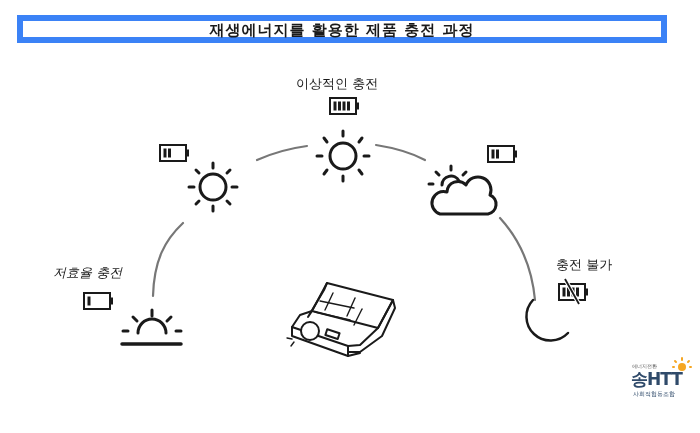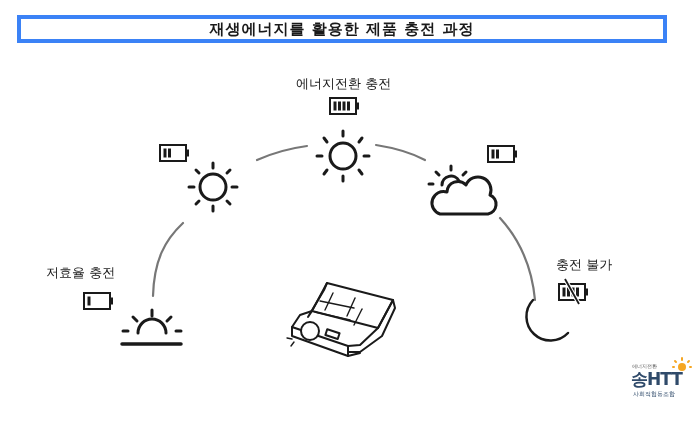--- a/index.html
+++ b/index.html
@@ -3,22 +3,22 @@
   <meta charset="utf-8">
   <style>
     html, body { margin: 0; padding: 0; background: #ffffff; }
     body {
       width: 700px; height: 433px; position: relative; overflow: hidden;
       font-family: "DejaVu Sans", "Liberation Sans", sans-serif;
       color: #1a1a1a;
     }
     .title-box {
       position: absolute; left: 17px; top: 15px; width: 650px; height: 28px;
-      border: 4px solid #3b82f6; box-sizing: border-box;
-      display: flex; align-items: center; justify-content: center;
+      border: 6px solid #3b82f6; box-sizing: border-box;
+      display: flex; justify-content: center;
       background: #ffffff;
     }
     .title-text { font-size: 15px; font-weight: bold; letter-spacing: 1px; color: #1a1a1a; }
     .label {
       position: absolute; font-size: 13px; font-weight: normal; color: #1a1a1a;
       white-space: nowrap;
     }
     svg.diagram { position: absolute; left: 0; top: 0; }
     .logo {
       position: absolute; left: 630px; top: 357px; width: 64px; height: 46px;
@@ -27,22 +27,22 @@
     .logo-main { position:absolute; left: 1px; top: 11px; font-size: 17px; font-weight: bold; color:#2f4a6a; font-family: "DejaVu Sans", sans-serif; letter-spacing: -1px; }
     .logo-bottom { position:absolute; left: 3px; top: 33px; font-size: 6px; color:#2f4a6a; white-space:nowrap; }
   </style>
 </head>
 <body>
 
 <div class="title-box">
   <span class="title-text">재생에너지를 활용한 제품 충전 과정</span>
 </div>
 
-<span class="label" style="left:46px; top:264px;">저효율 충전</span>
-<span class="label" style="left:296px; top:75px;">에너지전환 충전</span>
+<span class="label" style="left:53px; top:264px;font-style:italic;">저효율 충전</span>
+<span class="label" style="left:296px; top:75px;">이상적인 충전</span>
 <span class="label" style="left:556px; top:256px;">충전 불가</span>
 
 <svg class="diagram" width="700" height="433" viewBox="0 0 700 433">
 
   <g fill="none" stroke="#777777" stroke-width="2.2" stroke-linecap="round">
     <path d="M153,296 C154,260 165,240 183,223"></path>
     <path d="M257,160 C275,152 292,148 307,146"></path>
     <path d="M376,145 C395,148 410,152 425,160"></path>
     <path d="M500,218 C520,240 532,268 535,300"></path>
   </g>

